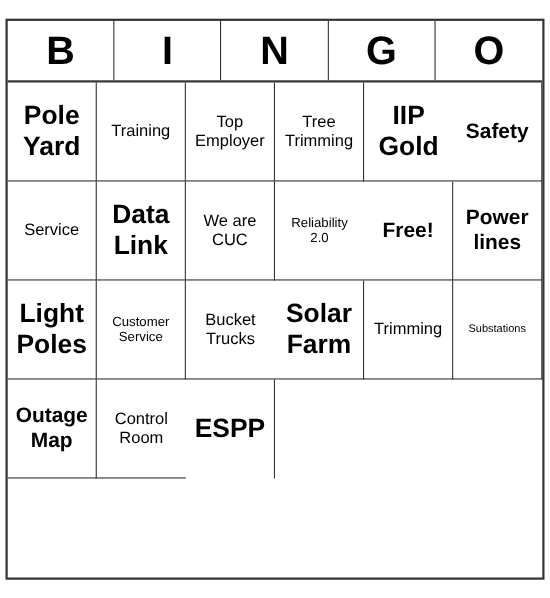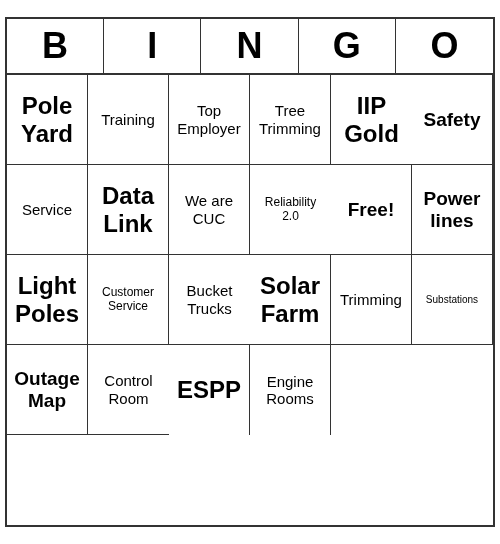--- a/index.html
+++ b/index.html
@@ -124,17 +124,14 @@
       </div>
       <div class="cell">
         <span class="cell-text size-lg">Outage<br>Map</span>
       </div>
       <div class="cell">
         <span class="cell-text size-md">Control<br>Room</span>
       </div>
       <div class="cell">
         <span class="cell-text size-xl">ESPP</span>
       </div>
-      <div class="cell">
-        <span class="cell-text size-md">Engine<br>Rooms</span>
-      </div>
     </div>
 </div>
 
 </body></html>

